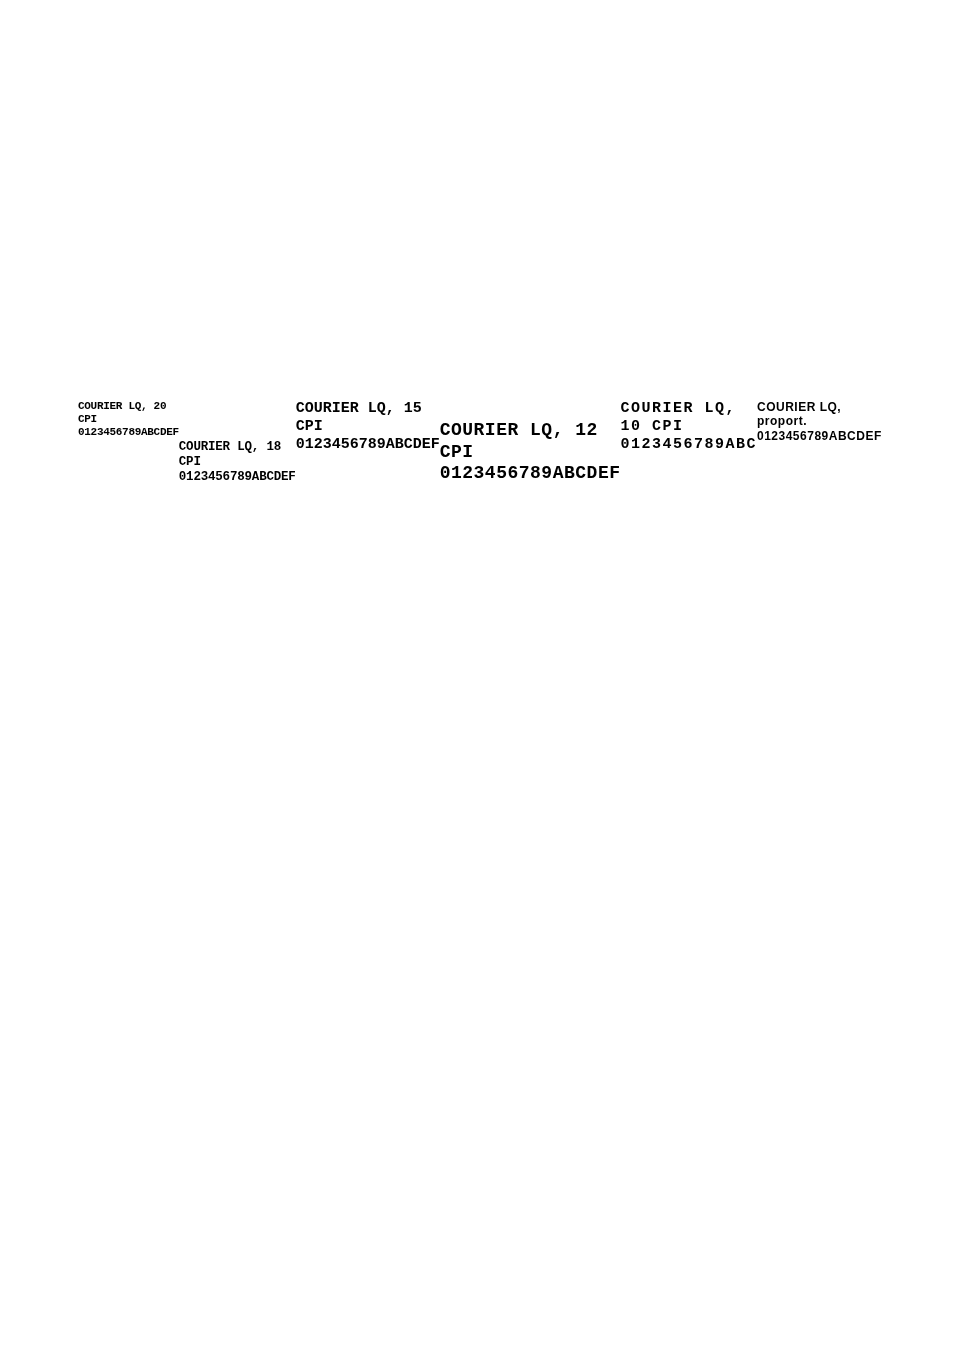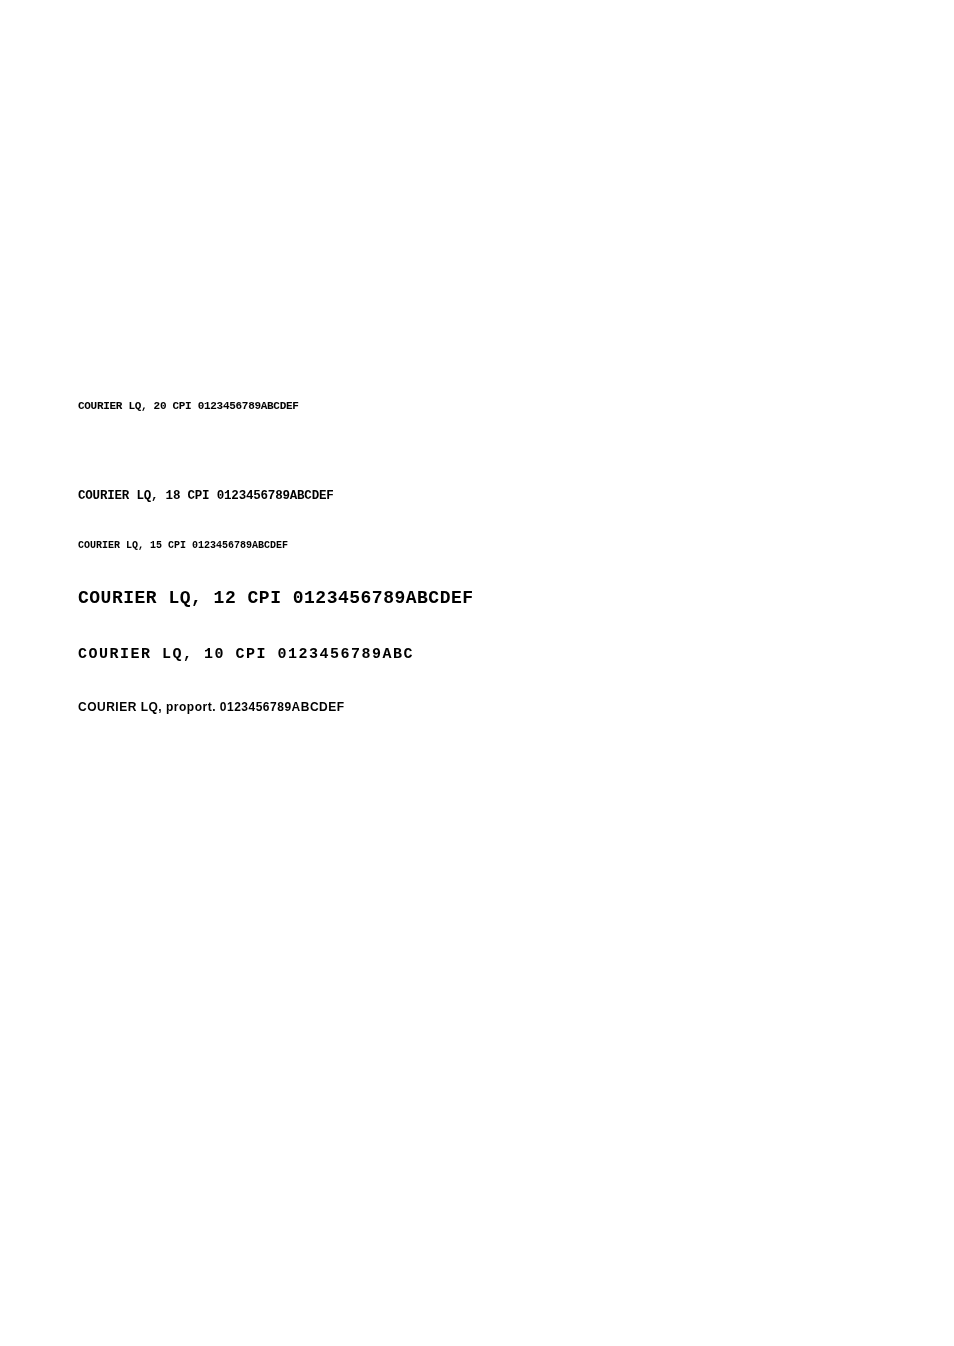--- a/index.html
+++ b/index.html
@@ -21,21 +21,21 @@
       background: #ffffff;
       padding: 60px 78px;
       display: flex;
       flex-direction: column;
       justify-content: flex-start;
     }
 
     .font-samples {
       margin-top: 340px;
       display: flex;
-      flex-direction: column;
+      flex-direction: row;
       gap: 0;
     }
 
     .font-row {
       display: flex;
       align-items: baseline;
       margin-bottom: 36px;
       line-height: 1.2;
     }
 
@@ -60,30 +60,31 @@
     .row-17cpi {
       font-family: 'Courier New', Courier, monospace;
       font-size: 13.5px;
       font-weight: bold;
       letter-spacing: -0.1px;
     }
 
     
     .row-15cpi {
       font-family: 'Courier New', Courier, monospace;
-      font-size: 10px;
+      font-size: 15px;
       font-weight: bold;
     }
 
     
     .row-12cpi {
       font-family: 'Courier New', Courier, monospace;
       font-size: 18px;
       font-weight: bold;
       letter-spacing: 0.5px;
+      margin-top: 20px;
     }
 
     
     .row-10cpi {
       font-family: 'Courier New', Courier, monospace;
       font-size: 15px;
       font-weight: bold;
       letter-spacing: 1.5px;
     }
 

